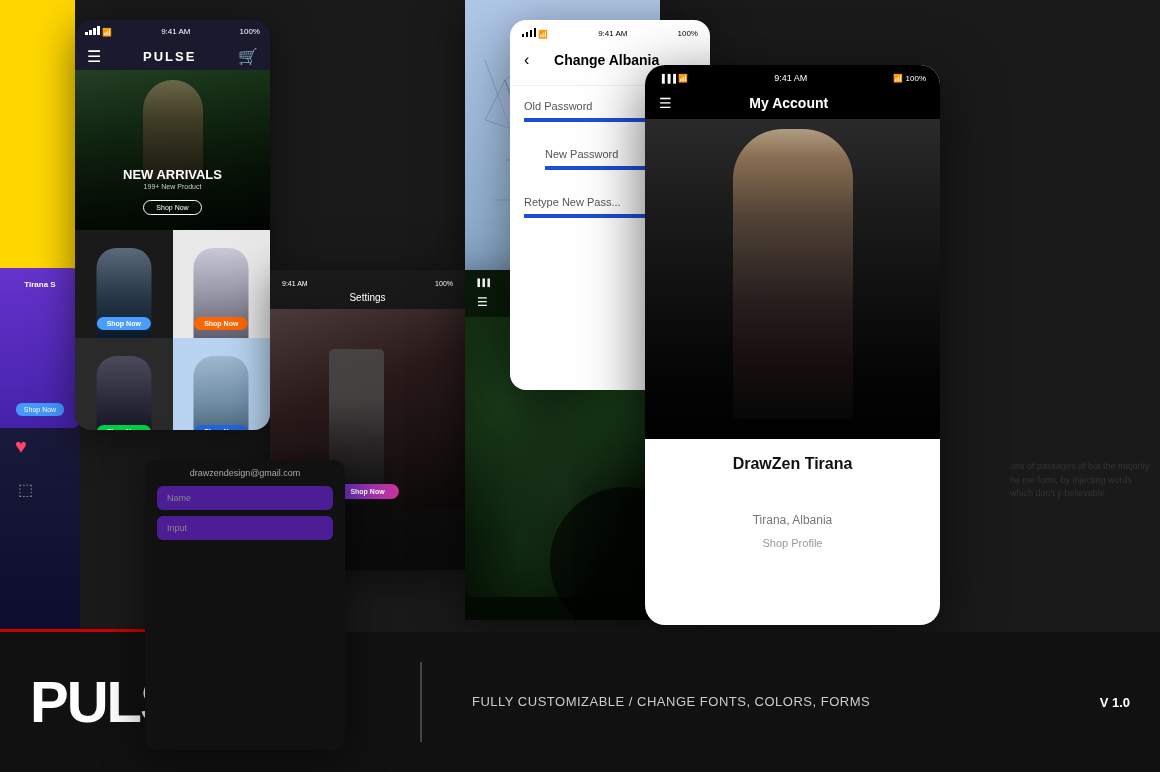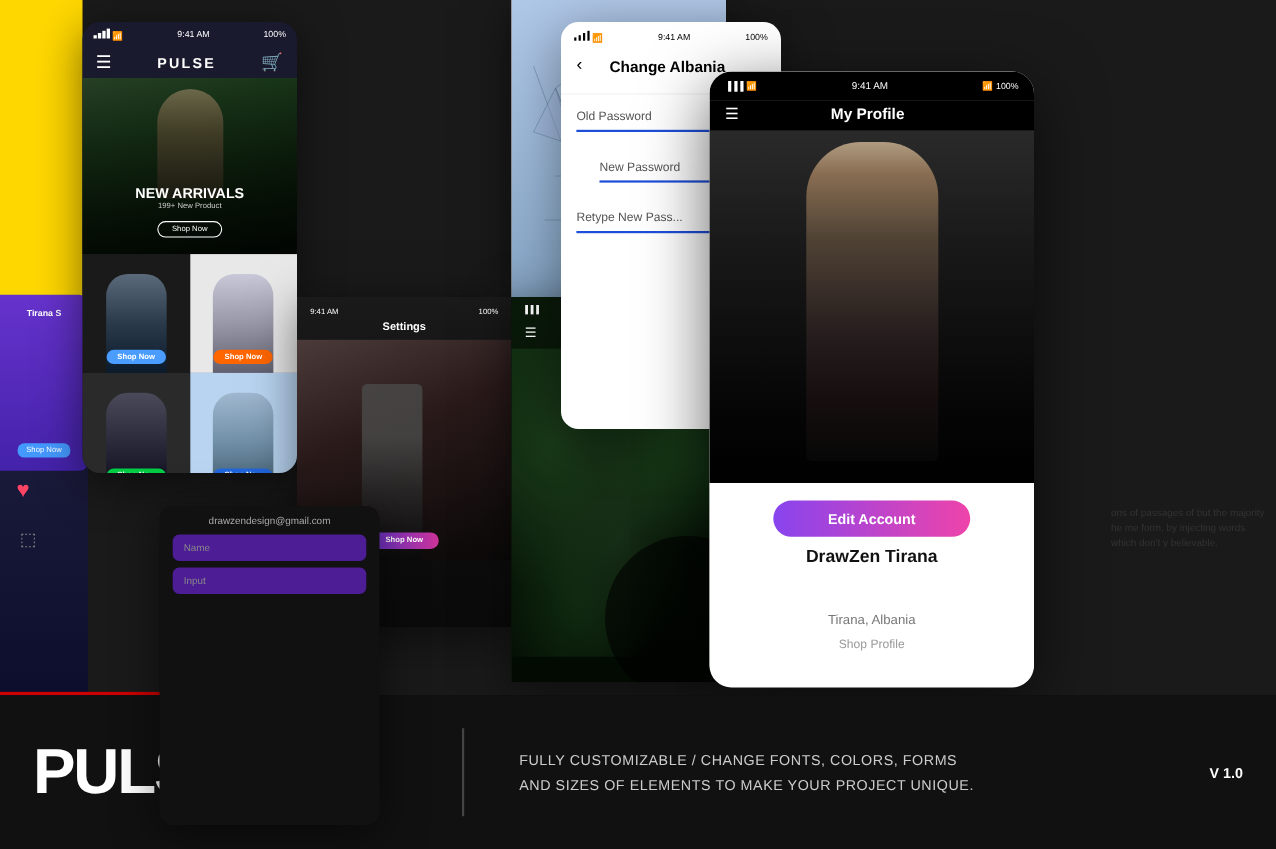--- a/index.html
+++ b/index.html
@@ -201,21 +201,21 @@
       justify-content: space-between;
       align-items: center;
       padding: 10px 12px 5px;
       color: #fff;
       font-size: 7px;
     }
     .settings-title-bar {
       text-align: center;
       color: #fff;
       font-size: 10px;
-      font-weight: bold;
+      font-weight: normal;
       padding-bottom: 6px;
     }
     .settings-img {
       width: 100%;
       height: 200px;
       background: linear-gradient(160deg, #3a3a4a 0%, #1a1a2a 40%, #0a0a12 100%);
       position: relative;
     }
     .settings-img-person {
       position: absolute;
@@ -356,21 +356,21 @@
       text-align: center;
       padding-right: 20px;
     }
     .pw-field {
       padding: 14px 14px 0;
     }
     .pw-field-label {
       font-size: 11px;
       color: #555;
       padding-bottom: 6px;
-      border-bottom: 2px solid #1d4ed8;
+      border-bottom: 4px solid #1d4ed8;
     }
 
     
     .screen-myaccount {
       top: 65px;
       left: 645px;
       width: 295px;
       height: 560px;
       background: #fff;
       border-radius: 20px;
@@ -866,28 +866,27 @@
   </div>
 
   <div class="phone-screen screen-myaccount">
     <div class="ma-status">
       <span style="font-size:8px;">▐▐▐ 📶</span>
       <span>9:41 AM</span>
       <span style="font-size:8px;">📶 <span>100%</span></span>
     </div>
     <div class="ma-header">
       <span class="ma-menu-icon">☰</span>
-      <span class="ma-title">My Profile</span>
+      <span class="ma-title">My Account</span>
       <span style="width:20px;"></span>
     </div>
     <div class="ma-hero">
       <div class="ma-hero-person"></div>
     </div>
     <div class="ma-content">
-      <div class="ma-edit-btn">Edit Account</div>
       <div class="ma-name">DrawZen Tirana</div>
       <div class="ma-location">Tirana, Albania</div>
       <div class="ma-shop-profile">Shop Profile</div>
     </div>
   </div>
 
 </div>
 
 <div class="phone-screen screen-darkprofile">
   <div class="dp-email">drawzendesign@gmail.com</div>
@@ -908,16 +907,15 @@
 <div class="ian-text">IAN</div>
 <div class="and-text">AND</div>
 
 <div class="bottom-section">
   <div class="logo-area">
     <span class="logo-text">PULSE XD</span>
   </div>
   <div class="divider-line"></div>
   <div class="tagline-area">
     <div>FULLY CUSTOMIZABLE / CHANGE FONTS, COLORS, FORMS</div>
-    <div>AND SIZES OF ELEMENTS TO MAKE YOUR PROJECT UNIQUE.</div>
   </div>
   <div class="version-area">V 1.0</div>
 </div>
 
 </body></html>

